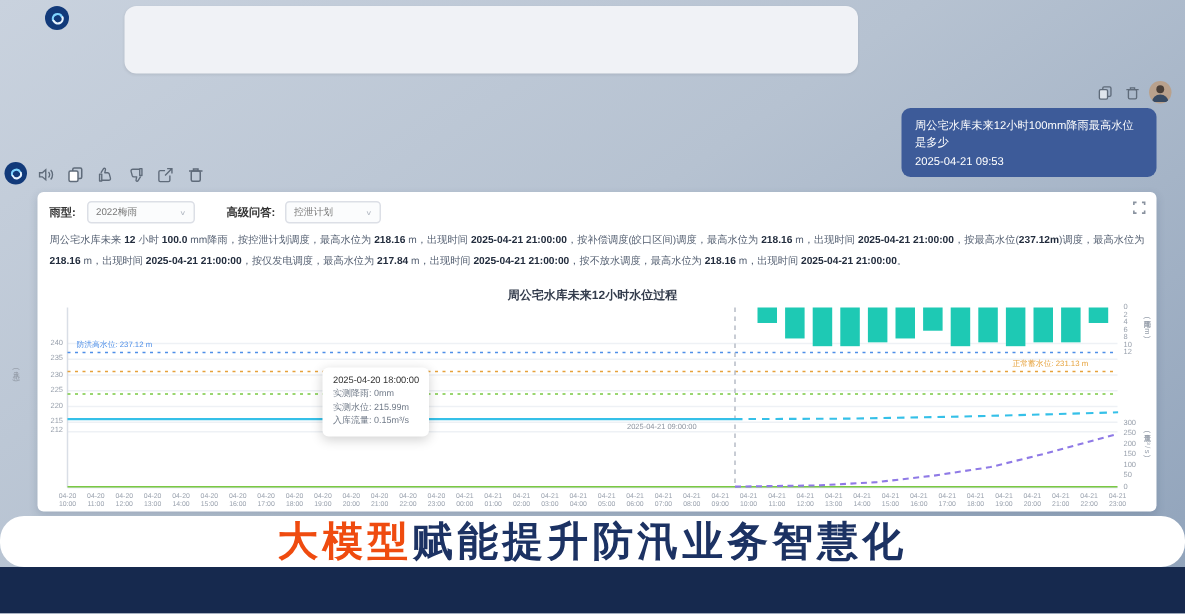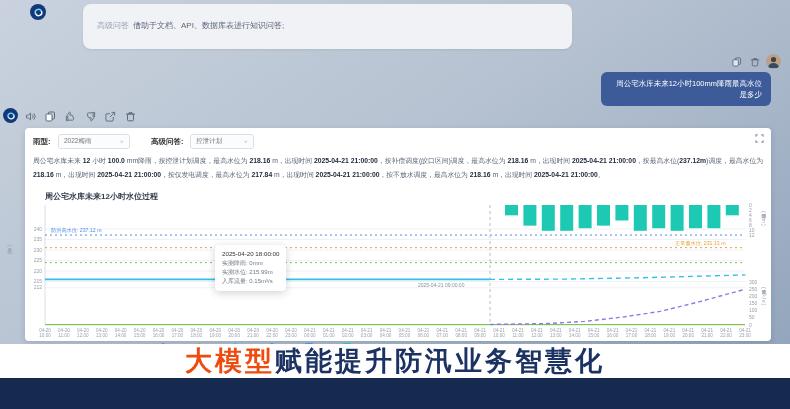--- a/index.html
+++ b/index.html
@@ -8,75 +8,72 @@
          background:linear-gradient(145deg,#c9d2de 0%,#b6c2d1 45%,#8fa2ba 100%); }
   .abs { position:absolute; }
 
   
   .avatar { width:16px; height:16px; border-radius:50%; background:#123a7a; display:flex; align-items:center; justify-content:center; }
   .bubble-ai { background:#f0f2f6; border-radius:8px; padding:8px 14px; box-shadow:0 1px 2px rgba(0,0,0,.08); }
   .bubble-ai .t1 { font-size:10px; font-weight:bold; color:#23304a; letter-spacing:.5px; }
   .bubble-ai .t2 { font-size:8px; color:#5a6577; margin-top:8px; }
   .bubble-ai .tag { color:#9aa4b5; margin-right:4px; }
   .bubble-user { background:#3d5b99; border-radius:6px; padding:6px 9px; color:#fff; }
-  .bubble-user .q { font-size:7.5px; line-height:11px;text-align:right; }
+  .bubble-user .q { font-size:7.5px; line-height:11px; }
   .bubble-user .tm { font-size:7.5px; margin-top:3px; }
   .iconbtn { width:13px; height:13px; display:inline-flex; align-items:center; justify-content:center; cursor:pointer; }
   .iconrow { display:flex; gap:5px; align-items:center; }
 
   
   .card { background:#fff; border-radius:4px; box-shadow:0 2px 6px rgba(40,60,90,.18); }
   .ctl-label { font-size:7.5px; color:#333; font-weight:bold; }
   .select { height:15px; border:1px solid #dcdfe6; border-radius:3px; background:#fbfcfd;
             display:flex; align-items:center; justify-content:space-between; padding:0 5px; cursor:pointer; }
   .select .val { font-size:6.5px; color:#777; }
   .select .chev { font-size:6px; color:#b4bac4; transform:scaleY(.7); }
   .summary { font-size:6.8px; line-height:14px; color:#55607
   2; color:#556072; text-align:justify; }
   .summary b { color:#222c3d; }
 
   
-  .chart-title { font-size:8px; font-weight:bold; color:#333c4c; text-align:left; }
+  .chart-title { font-size:8px; font-weight:bold; color:#333c4c; text-align:center; }
   .plot { position:relative; }
   .tick { position:absolute; font-size:5px; color:#98a0ac; line-height:5px; }
   .tick.l { width:24px; text-align:right; }
   .axlabel { position:absolute; font-size:5px; color:#98a0ac; writing-mode:vertical-rl; letter-spacing:1px; }
   .xlab { position:absolute; width:30px; text-align:center; font-size:4.6px; color:#9aa2ae; line-height:5.4px; }
   .reflab { position:absolute; font-size:5.2px; line-height:6px; }
   .nowlab { position:absolute; font-size:5px; color:#8a929e; }
   .tooltip { position:absolute; background:#fff; border-radius:4px; box-shadow:0 2px 8px rgba(0,0,0,.18);
              padding:5px 7px; z-index:5; }
   .tooltip .tt { font-size:6.2px; color:#333; margin-bottom:2px; }
   .tooltip .tr { font-size:6px; color:#707a88; line-height:9px; }
   .legend { position:absolute; display:flex; gap:9px; align-items:center; }
   .legend .li { display:flex; gap:2px; align-items:center; cursor:pointer; }
   .legend .li span { font-size:4.8px; color:#6a7380; }
 
   
-  .banner { background:#fff; display:flex; align-items:center; justify-content:center; }
+  .banner { background:#fff; display:flex; align-items:center; justify-content:center;border-radius:16px; }
   .banner .hl { color:#ef4b0f; }
   .banner .rest { color:#1c3263; }
   .banner div { font-size:27px; font-weight:900; letter-spacing:3px; }
   .footer { background:#16294e; }
 
   svg { display:block; }
 </style>
 </head>
 <body>
 
 <div class="abs avatar" style="left:30px;top:4px;">
   <svg width="11" height="11" viewBox="0 0 12 12">
     <path d="M2.5,7 A3.5,3.5 0 0 1 9,4.5" stroke="#7fd4ff" stroke-width="1.6" fill="none" stroke-linecap="round"></path>
     <path d="M9.5,5 A3.5,3.5 0 0 1 3,7.5" stroke="#e8f4ff" stroke-width="1.6" fill="none" stroke-linecap="round"></path>
   </svg>
 </div>
 <div class="abs bubble-ai" style="left:83px;top:4px;width:489px;height:45px;">
-  <div class="t2">
-    <span class="tag">高级问答</span><span>借助于文档、API、数据库表进行知识问答;</span>
-  </div>
 </div>
 
 <div class="abs iconrow" style="left:730px;top:54px;">
   <span class="iconbtn">
     <svg width="10" height="10" viewBox="0 0 11 11">
         <rect x="3.5" y="1" width="6" height="7" rx="1" fill="none" stroke="#5f6b7a" stroke-width="1"></rect>
         <rect x="1" y="3" width="6" height="7" rx="1" fill="#dfe5ec" stroke="#5f6b7a" stroke-width="1"></rect>
       </svg>
   </span>
   <span class="iconbtn">
@@ -87,20 +84,21 @@
   </span>
   <span class="avatar" style="width:15px;height:15px;background:#b9a18c;overflow:hidden;">
     <svg width="15" height="15" viewBox="0 0 15 15">
         <circle cx="7.5" cy="5.5" r="2.6" fill="#4a3f38"></circle>
         <path d="M2,14 a5.5,5 0 0 1 11,0 z" fill="#374a63"></path>
       </svg>
   </span>
 </div>
 <div class="abs bubble-user" style="left:601px;top:72px;width:170px;">
   <div class="q">周公宅水库未来12小时100mm降雨最高水位是多少</div>
+  <div class="tm">2025-04-21 09:53</div>
 </div>
 
 <div class="abs avatar" style="left:3px;top:108px;width:15px;height:15px;">
   <svg width="10" height="10" viewBox="0 0 12 12">
     <path d="M2.5,7 A3.5,3.5 0 0 1 9,4.5" stroke="#7fd4ff" stroke-width="1.6" fill="none" stroke-linecap="round"></path>
     <path d="M9.5,5 A3.5,3.5 0 0 1 3,7.5" stroke="#e8f4ff" stroke-width="1.6" fill="none" stroke-linecap="round"></path>
   </svg>
 </div>
 <div class="abs iconrow" style="left:24px;top:110px;gap:7px;">
   <span class="iconbtn">

